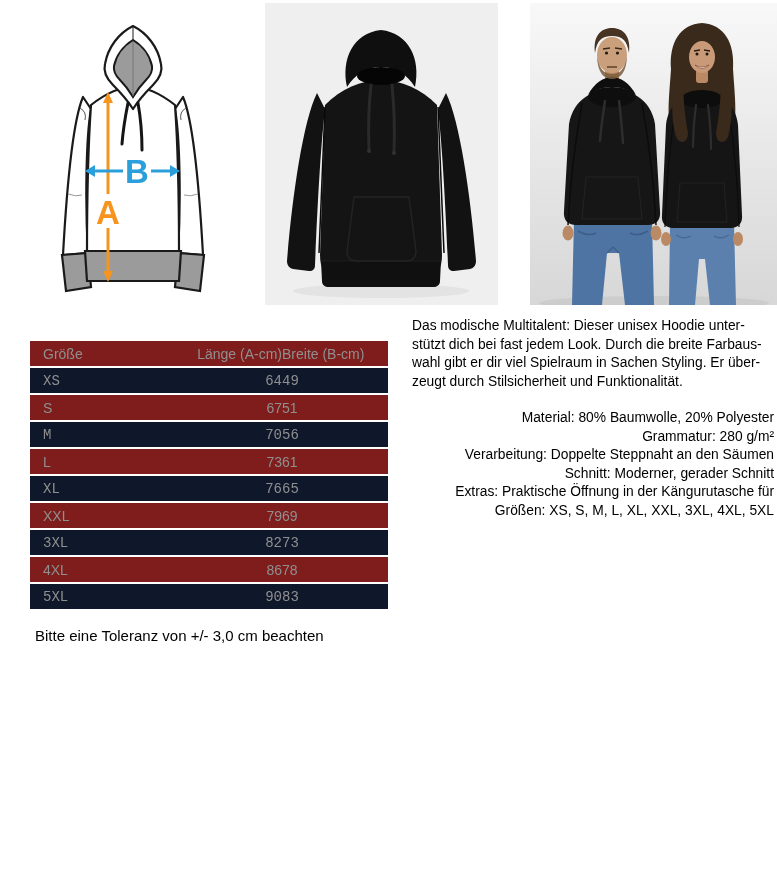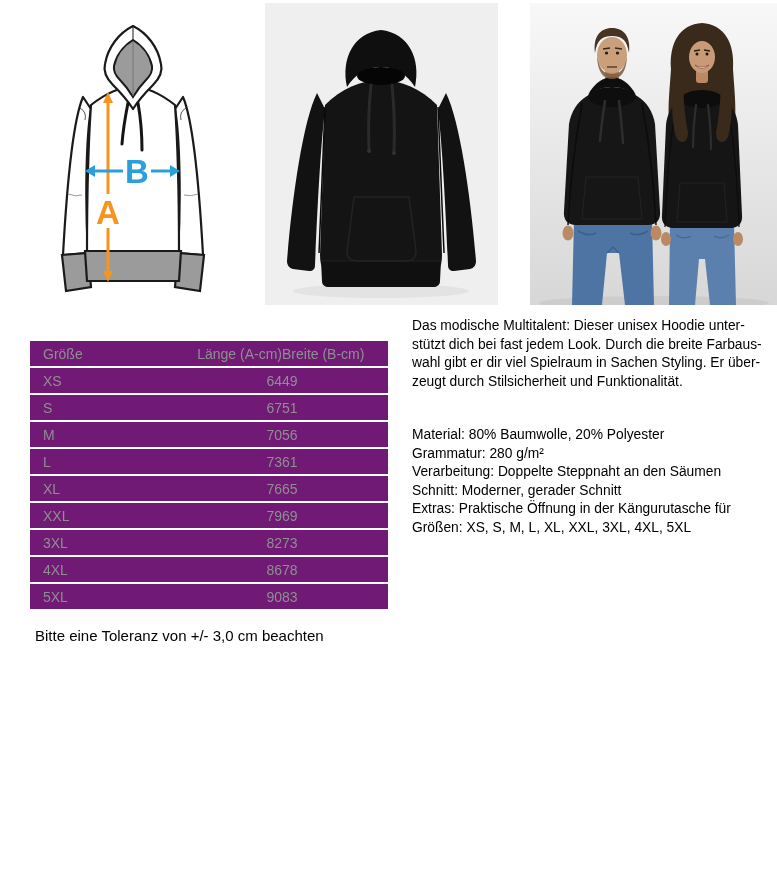--- a/index.html
+++ b/index.html
@@ -8,30 +8,30 @@
 
   
   .img{position:absolute;margin:0;padding:0;overflow:hidden;}
   .img svg{display:block;}
   .img-diagram{left:30px;top:8px;width:210px;height:296px;background:#fff;}
   .img-product{left:265px;top:3px;width:233px;height:302px;}
   .img-models{left:530px;top:3px;width:247px;height:302px;}
 
   
   .size-table{position:absolute;left:30px;top:341px;width:358px;font-size:14px;color:#8f8f8f;}
-  .t-row{display:flex;align-items:center;height:25px;margin-bottom:2px;background:#701a75;}
-  .t-row.alt{background:#701a75;}
+  .t-row{display:flex;align-items:center;height:25px;margin-bottom:2px;background:#7f1d1d;}
+  .t-row.alt{background:#0f172a;font-family:Liberation Mono, monospace;}
   .t-row .c1{width:113px;padding-left:13px;box-sizing:border-box;}
   .t-row .c2{width:139px;text-align:right;}
   .t-row .c3{flex:1;}
 
   
   .description{position:absolute;left:412px;top:317px;width:362px;font-size:13.8px;line-height:18.5px;color:#000;}
   .description .line{white-space:nowrap;}
-  .specs{margin-top:35px;}
+  .specs{margin-top:18px;text-align:right;}
   .spec-indent{padding-left:44px;}
 
   
   .tolerance{position:absolute;left:35px;top:627px;font-size:15px;color:#000;text-align:right;}
 </style>
 </head>
 <body>
 
 <div class="page">
 

